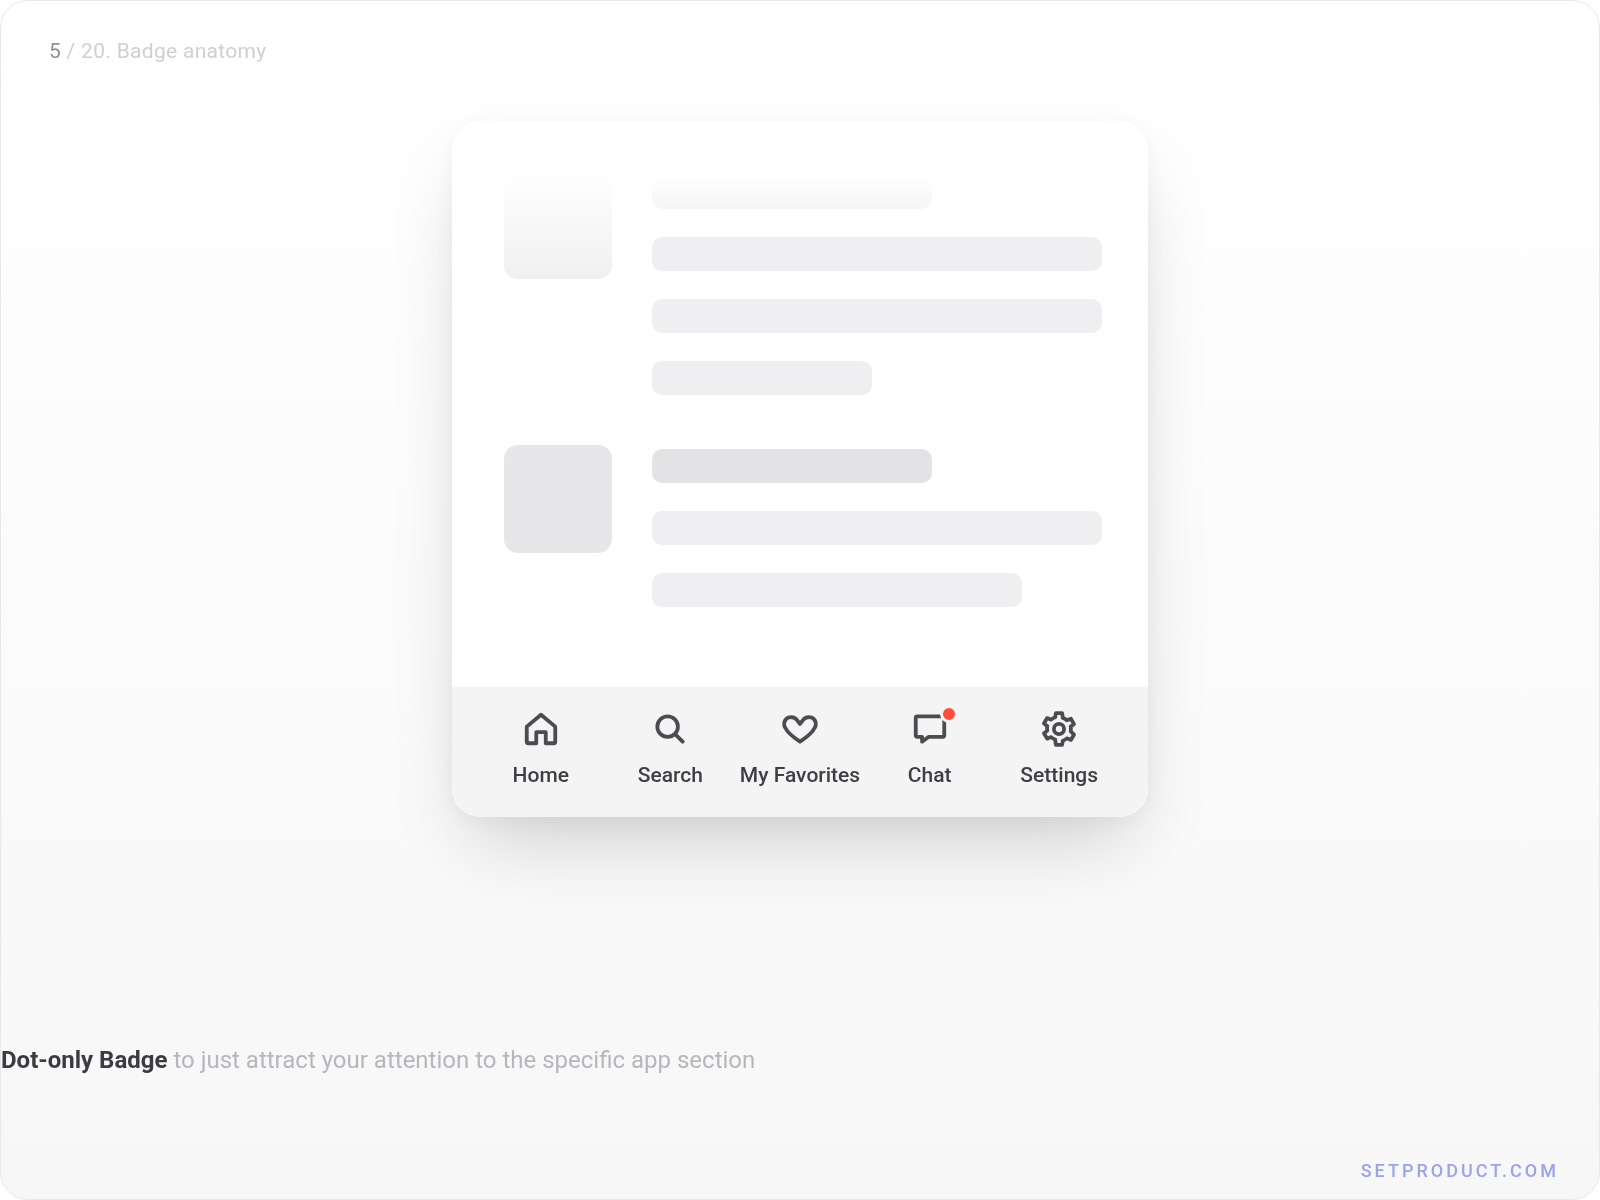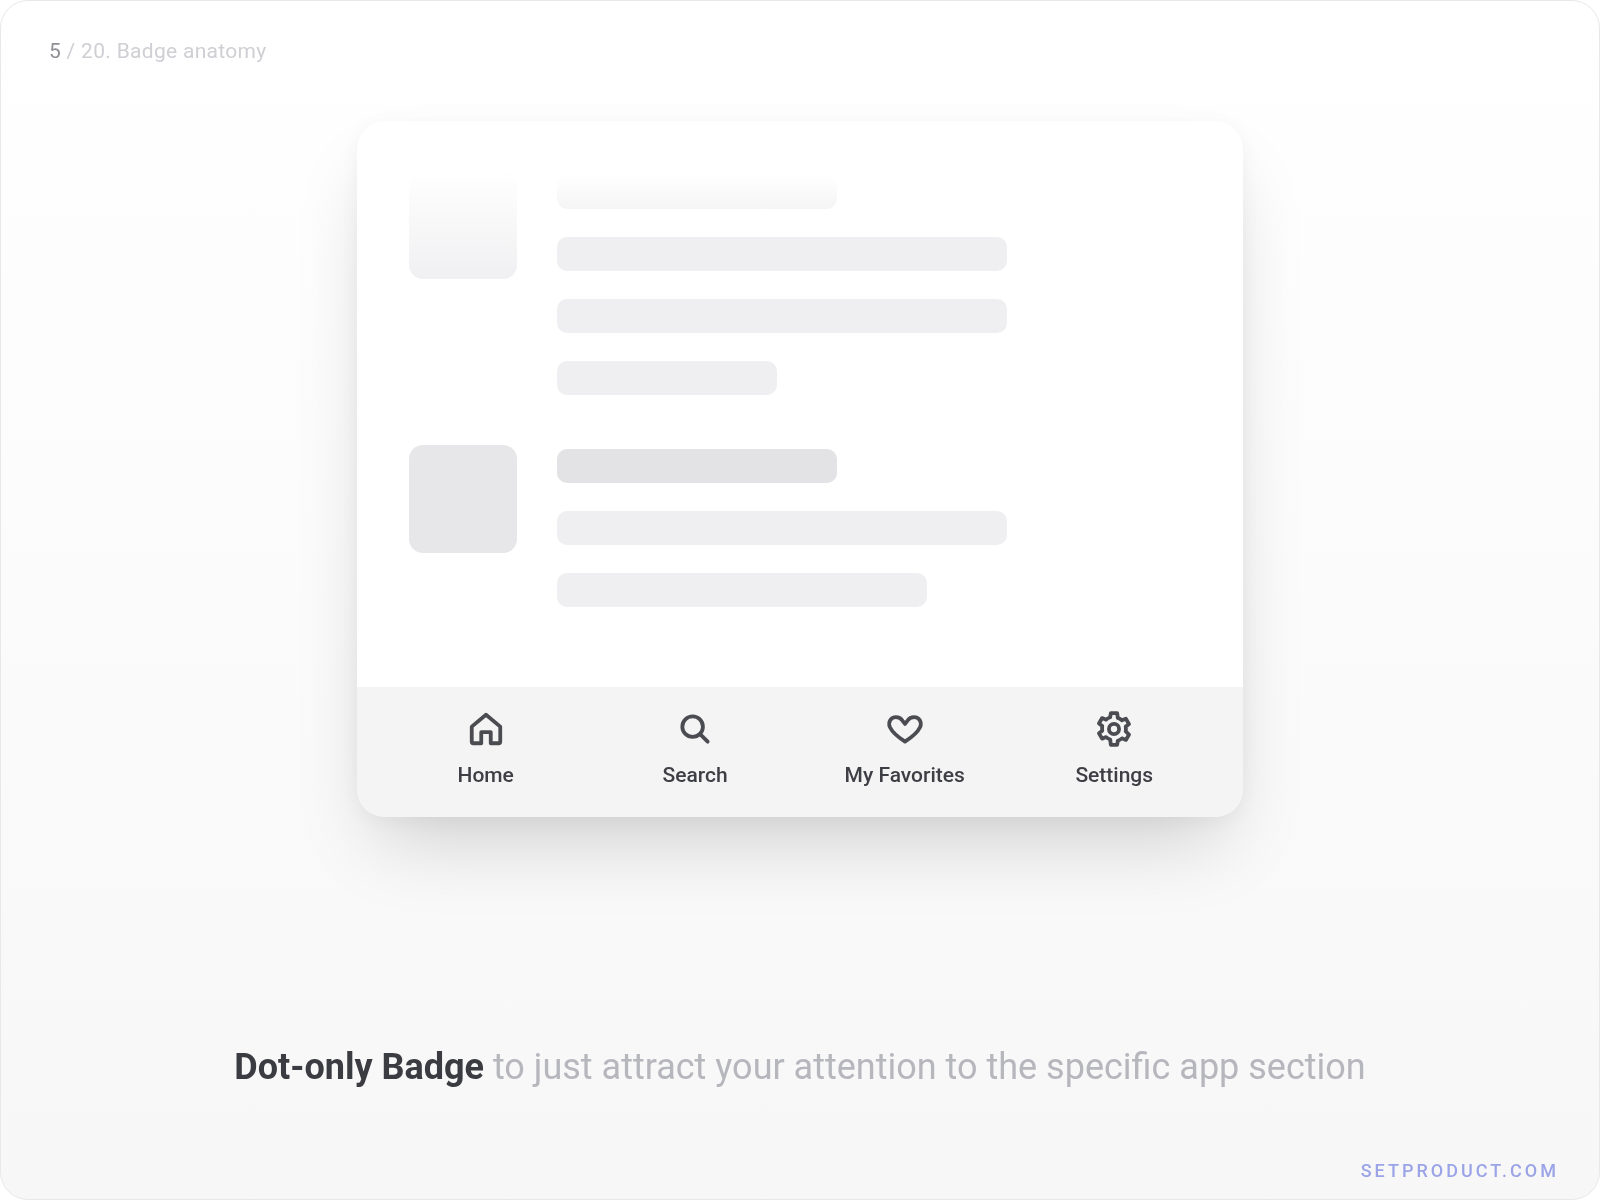--- a/index.html
+++ b/index.html
@@ -26,21 +26,21 @@
     letter-spacing: .3px;
   }
   .slide-counter .cur { color:#8f8f97; }
   .slide-counter .rest { color:#cfcfd4; }
 
   .mockup {
     position: absolute;
     top: 120px;
     left: 50%;
     transform: translateX(-50%);
-    width: 886px;
+    width: 696px;
     background: #ffffff;
     border-radius: 28px;
     box-shadow: 0 40px 80px -20px rgba(0,0,0,.18), 0 4px 20px rgba(0,0,0,.04);
     overflow: hidden;
   }
 
   .content {
     padding: 0 52px 80px 52px;
   }
   .post {
@@ -89,22 +89,22 @@
     width:18px; height:18px;
     background:#ff4d3d;
     border-radius:50%;
     border:3px solid #f4f4f5;
   }
 
   .caption {
     position:absolute;
     left:0; right:0;
     top: 1045px;
-    text-align:center;
-    font-size:36px;
+    text-align:left;
+    font-size:24px;
     font-weight:400;
   }
   .caption .strong { color:#3b3b42; font-weight:700;}
   .caption .soft { color:#b6b6bd; }
 
   .watermark {
     position:absolute;
     right:40px;
     bottom:18px;
     font-size:18px;
@@ -169,20 +169,29 @@
 
       <div class="tab">
         <div class="tab-icon">
           <svg viewBox="0 0 24 24">
               <path d="M12 20s-7.5-4.9-9.5-9.1C1 7.6 3.1 4.5 6.3 4.5c2 0 3.4 1.1 4.2 2.3L12 8.8l1.5-2c.8-1.2 2.2-2.3 4.2-2.3 3.2 0 5.3 3.1 3.8 6.4C19.5 15.1 12 20 12 20z"></path>
             </svg>
         </div>
         <div class="tab-label">My Favorites</div>
       </div>
 
+      <div class="tab">
+        <div class="tab-icon">
+          <svg viewBox="0 0 24 24">
+              <path d="M20 4H4a1 1 0 0 0-1 1v11a1 1 0 0 0 1 1h3v3l4-3h9a1 1 0 0 0 1-1V5a1 1 0 0 0-1-1z"></path>
+            </svg>
+          <span class="dot-badge"></span>
+        </div>
+        <div class="tab-label">Chat</div>
+      </div>
 
       <div class="tab">
         <div class="tab-icon">
           <svg viewBox="0 0 24 24">
               <circle cx="12" cy="12" r="3.2"></circle>
               <path d="M19.4 13.5a7.6 7.6 0 0 0 .1-1.5 7.6 7.6 0 0 0-.1-1.5l2.1-1.6-2-3.4-2.5 1a7.5 7.5 0 0 0-2.6-1.5L14 2h-4l-.4 2.6a7.5 7.5 0 0 0-2.6 1.5l-2.5-1-2 3.4 2.1 1.6a7.6 7.6 0 0 0-.1 1.5c0 .5 0 1 .1 1.5l-2.1 1.6 2 3.4 2.5-1a7.5 7.5 0 0 0 2.6 1.5L10 22h4l.4-2.6a7.5 7.5 0 0 0 2.6-1.5l2.5 1 2-3.4z"></path>
             </svg>
         </div>
         <div class="tab-label">Settings</div>
       </div>

